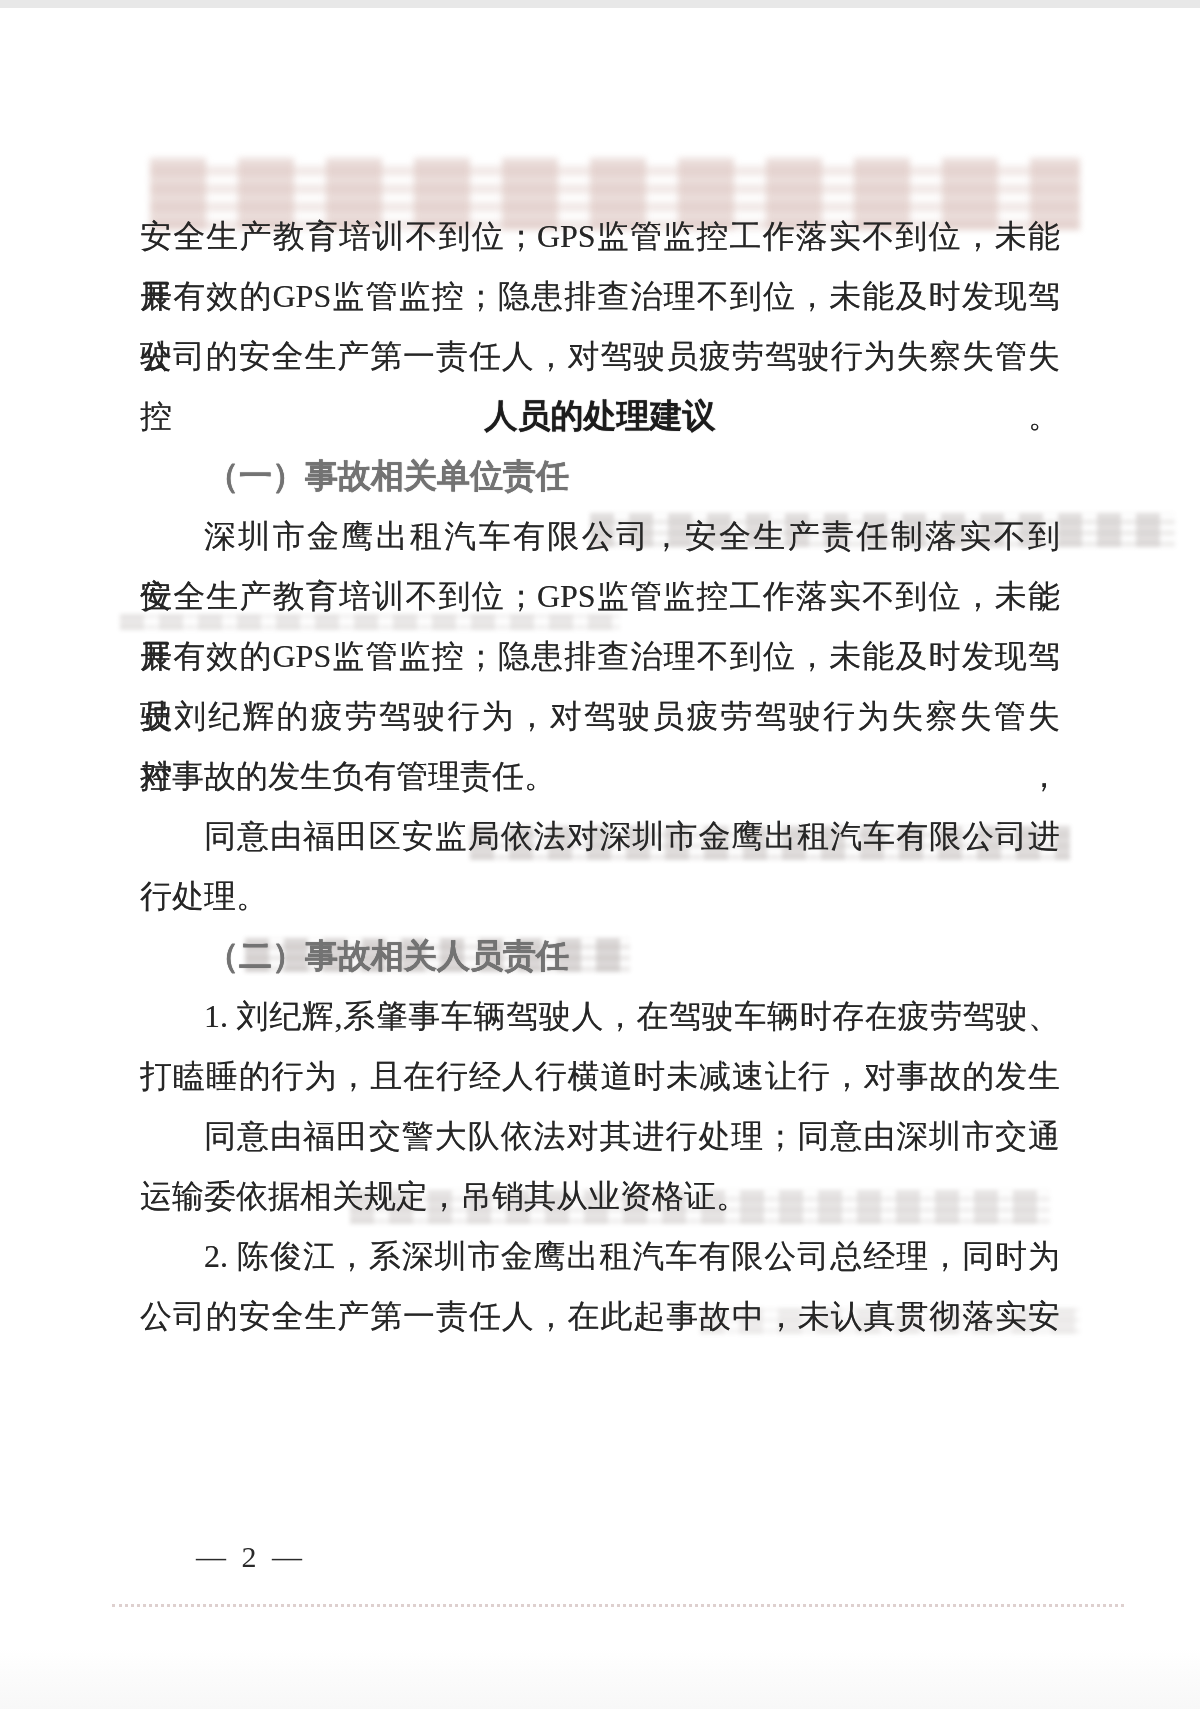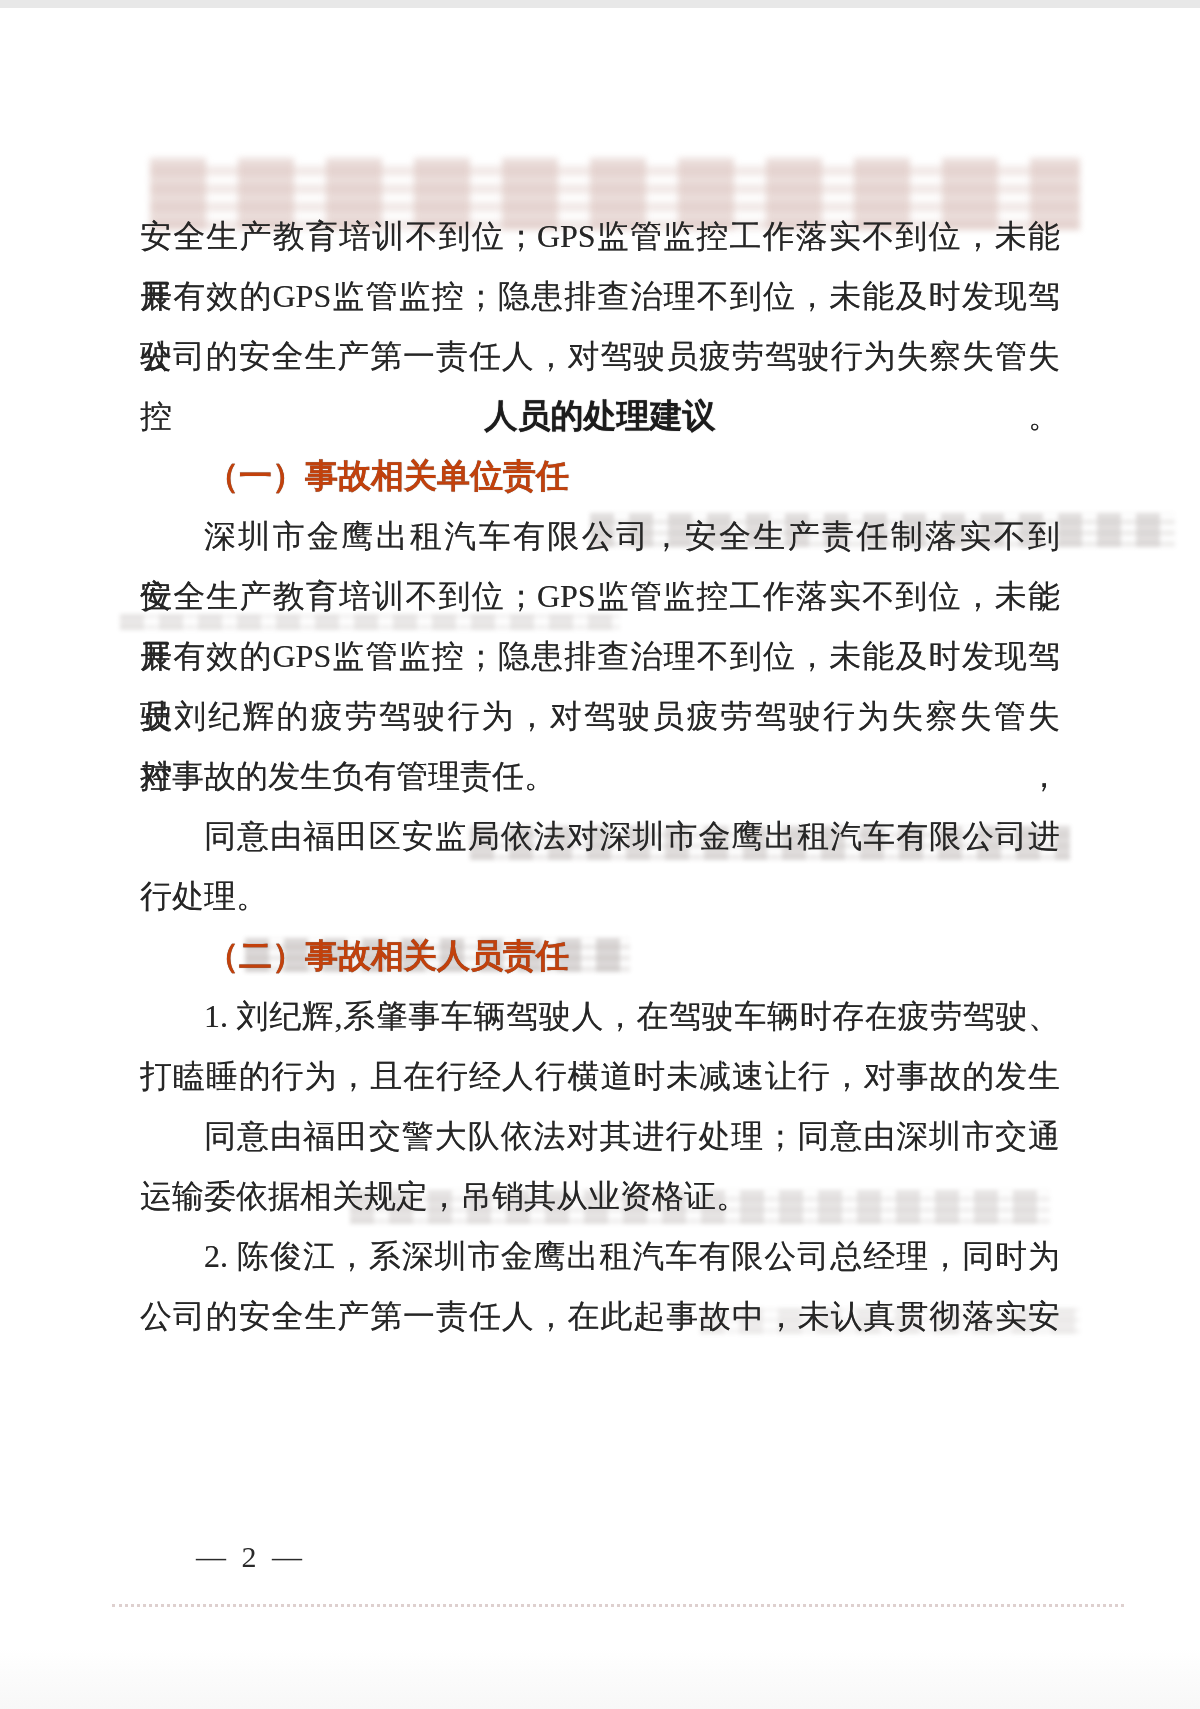--- a/index.html
+++ b/index.html
@@ -37,21 +37,21 @@
     font-family: "Liberation Sans", "DejaVu Sans", sans-serif;
     font-weight: bold;
     font-size: 33px;
     color: #1c1c1c;
     text-shadow: 0 0 0.8px rgba(10,10,10,0.8);
     text-align: center;
   }
   .h-serif {
     font-weight: bold;
     font-size: 33px;
-    color: #c2410c;
+    color: #737373;
     text-shadow: 0 0 0.7px rgba(10,10,10,0.7);
   }
   .page-number {
     position: absolute;
     left: 196px;
     top: 1532px;
     font-size: 30px;
     letter-spacing: 4px;
     color: #2a2a2a;
   }

